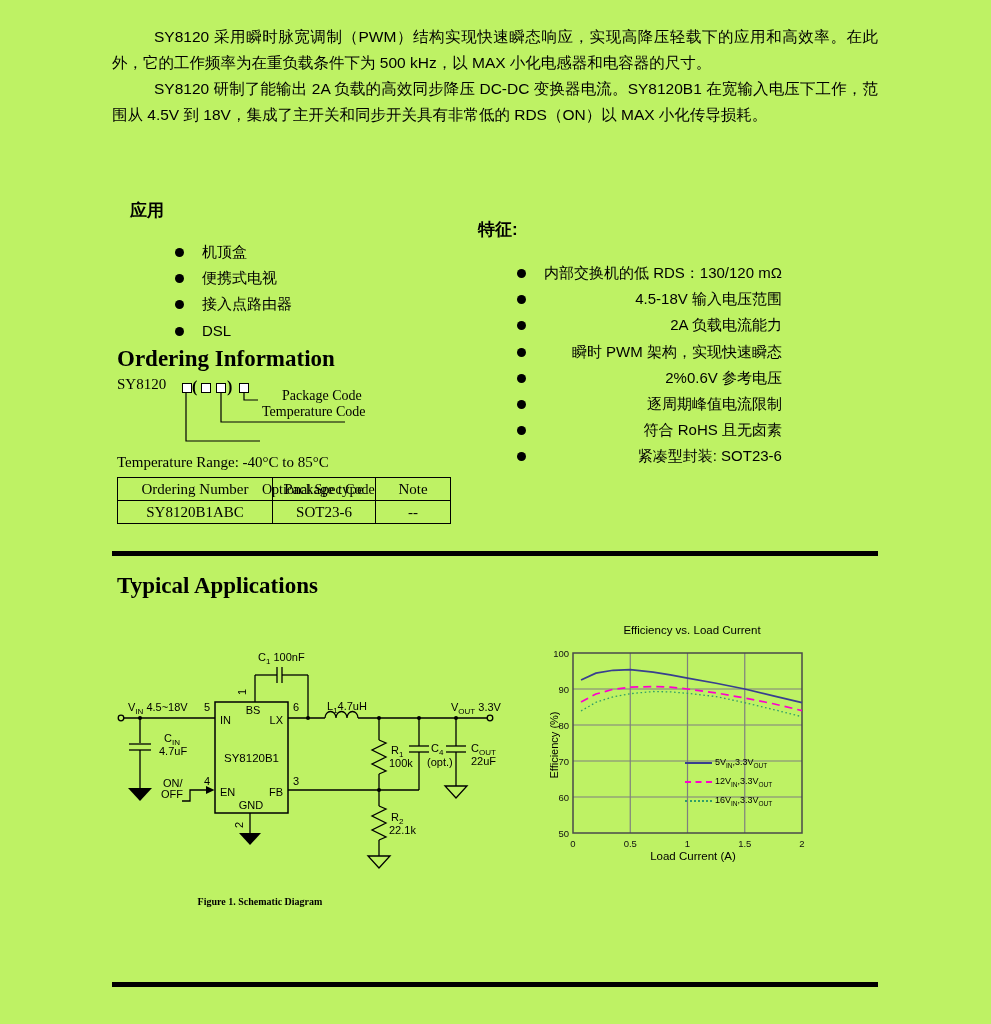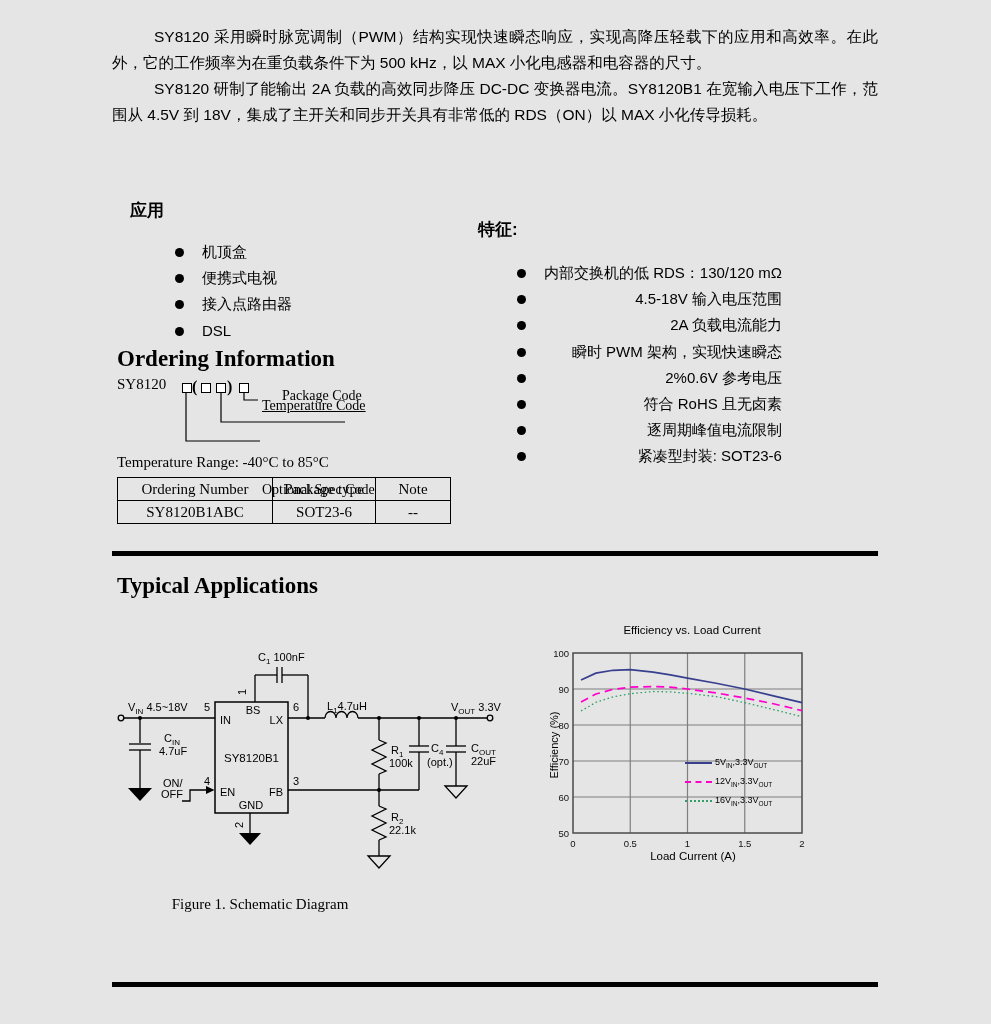--- a/index.html
+++ b/index.html
@@ -1,16 +1,16 @@
 <!DOCTYPE html>
 <html><head>
 <meta charset="utf-8">
 <style>
   html,body{margin:0;padding:0;background:#fff;}
-  .page{position:relative;width:991px;height:1024px;background:#e5e5e5;overflow:hidden;
+  .page{position:relative;width:991px;height:1024px;background:#bef264;overflow:hidden;
         font-family:"Liberation Sans","DejaVu Sans",sans-serif;color:#000;}
   .abs{position:absolute;}
   .serif{font-family:"Liberation Serif","DejaVu Serif",serif;}
 
   
   .intro{left:112px;top:24px;width:766px;}
   .intro p{margin:0;font-size:15.5px;line-height:26px;text-indent:42px;text-align:justify;}
 
   
   .cn-heading{font-size:17px;font-weight:bold;line-height:20px;}
@@ -28,21 +28,21 @@
   .oparen{position:absolute;top:4px;font-size:16px;font-weight:bold;font-family:"Liberation Serif",serif;}
   .ord-label{position:absolute;font-size:14px;font-family:"Liberation Serif","DejaVu Serif",serif;white-space:nowrap;}
   .temp-range{left:117px;top:454px;font-size:15px;}
 
   table.ord{border-collapse:collapse;}
   table.ord th,table.ord td{border:1.5px solid #000;font-weight:normal;text-align:center;
         font-size:15px;font-family:"Liberation Serif","DejaVu Serif",serif;height:22px;padding:0;}
 
   .divider{left:112px;width:766px;height:5px;background:#000;}
 
-  .caption{font-size:15px;font-weight:normal;text-align:center;font-family:"Liberation Serif","DejaVu Serif",serif;}
+  .caption{font-size:10px;font-weight:bold;text-align:center;font-family:"Liberation Serif","DejaVu Serif",serif;}
 
   
   .w{stroke:#000;stroke-width:1.3;fill:none;}
   .slabel{font-size:11px;font-family:"Liberation Sans","DejaVu Sans",sans-serif;fill:#000;}
   .ss{font-size:8px;}
   .icname{font-size:11.5px;}
 
   
   .chart{left:538px;top:620px;width:345px;height:255px;}
   .chart-title{position:absolute;left:4px;top:4px;width:300px;text-align:center;font-size:11.5px;}
@@ -74,42 +74,42 @@
       <li>DSL</li>
     </ul>
 
   <div class="abs cn-heading" style="left:478px;top:220px;">特征:</div>
   <ul class="blist abs" style="left:517px;top:260px;text-align:right;">
       <li>内部交换机的低 RDS：130/120 mΩ</li>
       <li>4.5-18V 输入电压范围</li>
       <li>2A 负载电流能力</li>
       <li>瞬时 PWM 架构，实现快速瞬态</li>
       <li>2%0.6V 参考电压</li>
+      <li>逐周期峰值电流限制</li>
       <li>符合 RoHS 且无卤素</li>
-      <li>逐周期峰值电流限制</li>
       <li>紧凑型封装: SOT23-6</li>
     </ul>
 
   <div class="abs serif ord-heading" style="left:117px;top:347px;">Ordering Information</div>
 
   <div class="abs ord-diagram">
     <span class="abs serif ord-part">SY8120</span>
     <span class="osq" style="left:70px;"></span>
     <span class="oparen" style="left:80px;">(</span>
     <span class="osq" style="left:89px;"></span>
     <span class="osq" style="left:104px;"></span>
     <span class="oparen" style="left:115px;">)</span>
     <span class="osq" style="left:127px;"></span>
     <svg width="340" height="80" style="position:absolute;left:0;top:0;">
       <path d="M132,19 V26 H146" class="w" style="stroke-width:1.2"></path>
       <path d="M109,19 V48 H233" class="w" style="stroke-width:1.2"></path>
       <path d="M74,19 V67 H148" class="w" style="stroke-width:1.2"></path>
     </svg>
     <span class="ord-label" style="left:150px;top:14px;margin-left:20px;">Package Code</span>
-    <span class="ord-label" style="left:150px;top:24px;text-decoration:underline;">Temperature Code</span>
+    <span class="ord-label" style="left:150px;top:30px;">Temperature Code</span>
     <span class="ord-label" style="left:150px;top:68px;margin-top:40px;">Optional Spec Code</span>
   </div>
 
   <div class="abs serif temp-range">Temperature Range: -40°C to 85°C</div>
 
   <table class="ord abs" style="left:117px;top:477px;">
     <tbody>
         <tr>
       <th style="width:154px;">Ordering Number</th>
       <th style="width:102px;">Package type</th>

